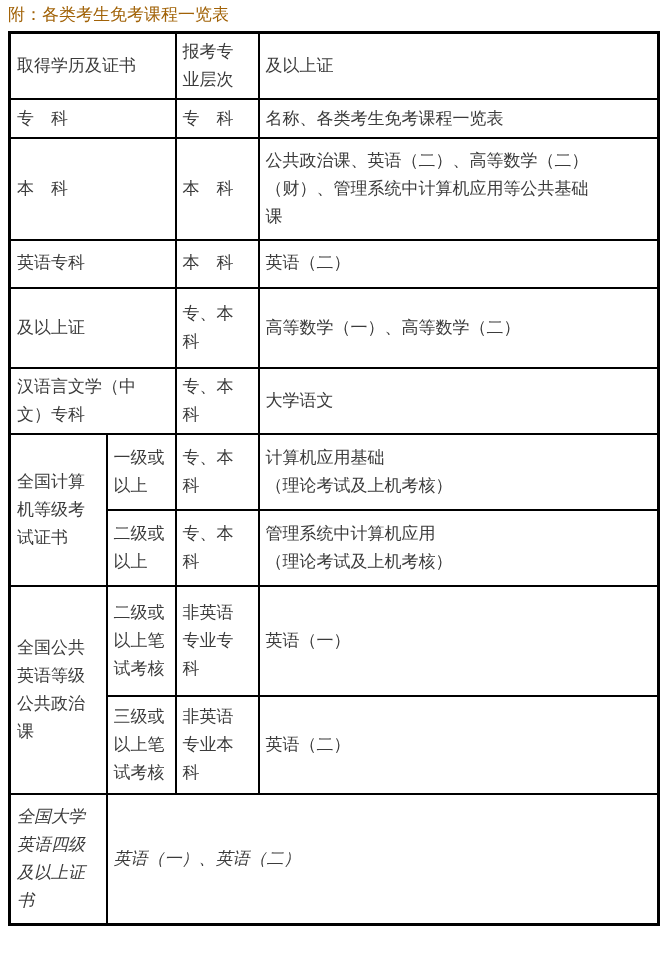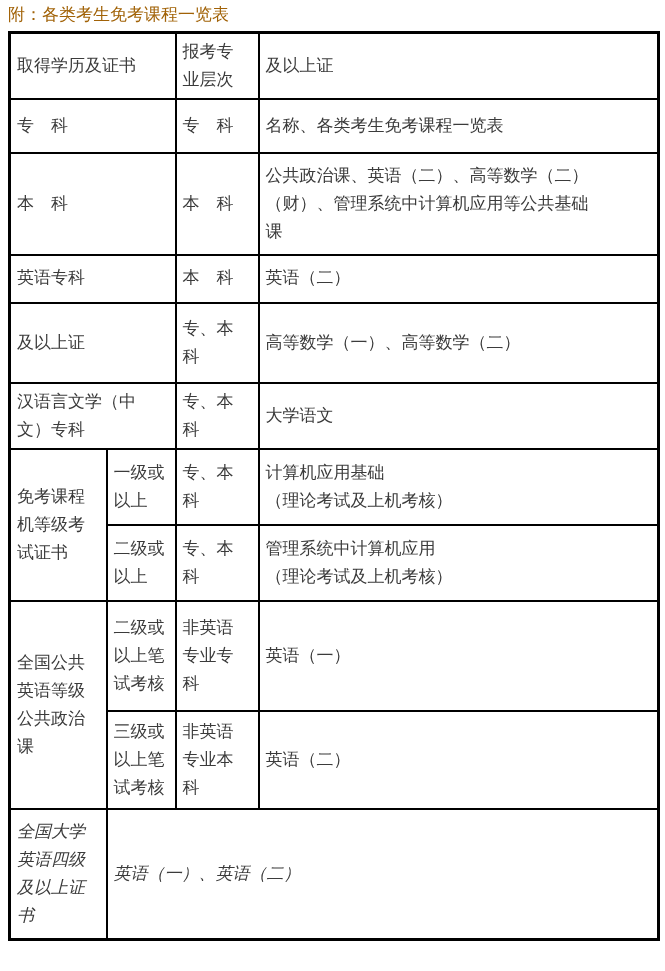--- a/index.html
+++ b/index.html
@@ -42,21 +42,21 @@
     white-space: pre-line;
     overflow: hidden;
     color: #3b3b3b;
   }
   col.c1a { width: 97px; }
   col.c1b { width: 69px; }
   col.c2  { width: 83px; }
   col.c3  { width: 400px; }
 
   tr.r-header  { height: 60px; }
-  tr.r-zk      { height: 54px; }
+  tr.r-zk      { height: 39px; }
   tr.r-bk      { height: 102px; }
   tr.r-yyzk    { height: 48px; font-family: Liberation Mono, monospace; }
   tr.r-sxzk    { height: 80px; }
   tr.r-hyywx   { height: 60px; }
   tr.r-jsj1    { height: 76px; }
   tr.r-jsj2    { height: 76px; }
   tr.r-pets2   { height: 110px; }
   tr.r-pets3   { height: 98px; }
   tr.r-cet4    { height: 130px; font-style: italic; }
 </style>
@@ -112,21 +112,21 @@
 
     <tr class="r-hyywx">
       <td colspan="2">汉语言文学（中
 文）专科</td>
       <td>专、本
 科</td>
       <td>大学语文</td>
     </tr>
 
     <tr class="r-jsj1">
-      <td rowspan="2">免考课程
+      <td rowspan="2">全国计算
 机等级考
 试证书</td>
       <td>一级或
 以上</td>
       <td>专、本
 科</td>
       <td>计算机应用基础
 （理论考试及上机考核）</td>
     </tr>
 

